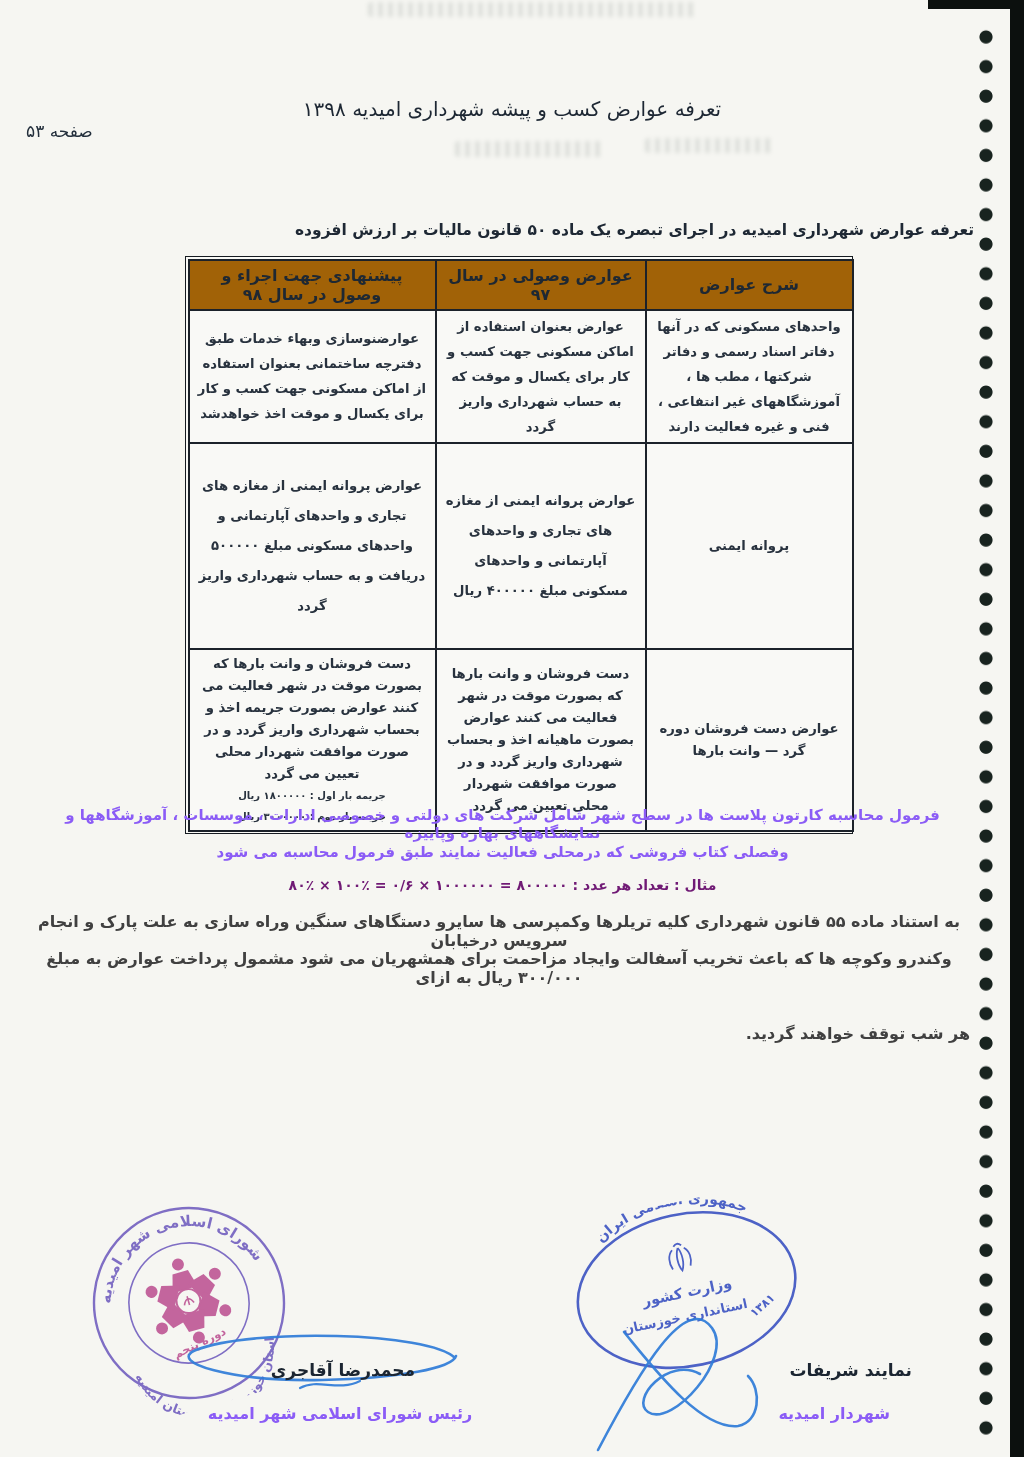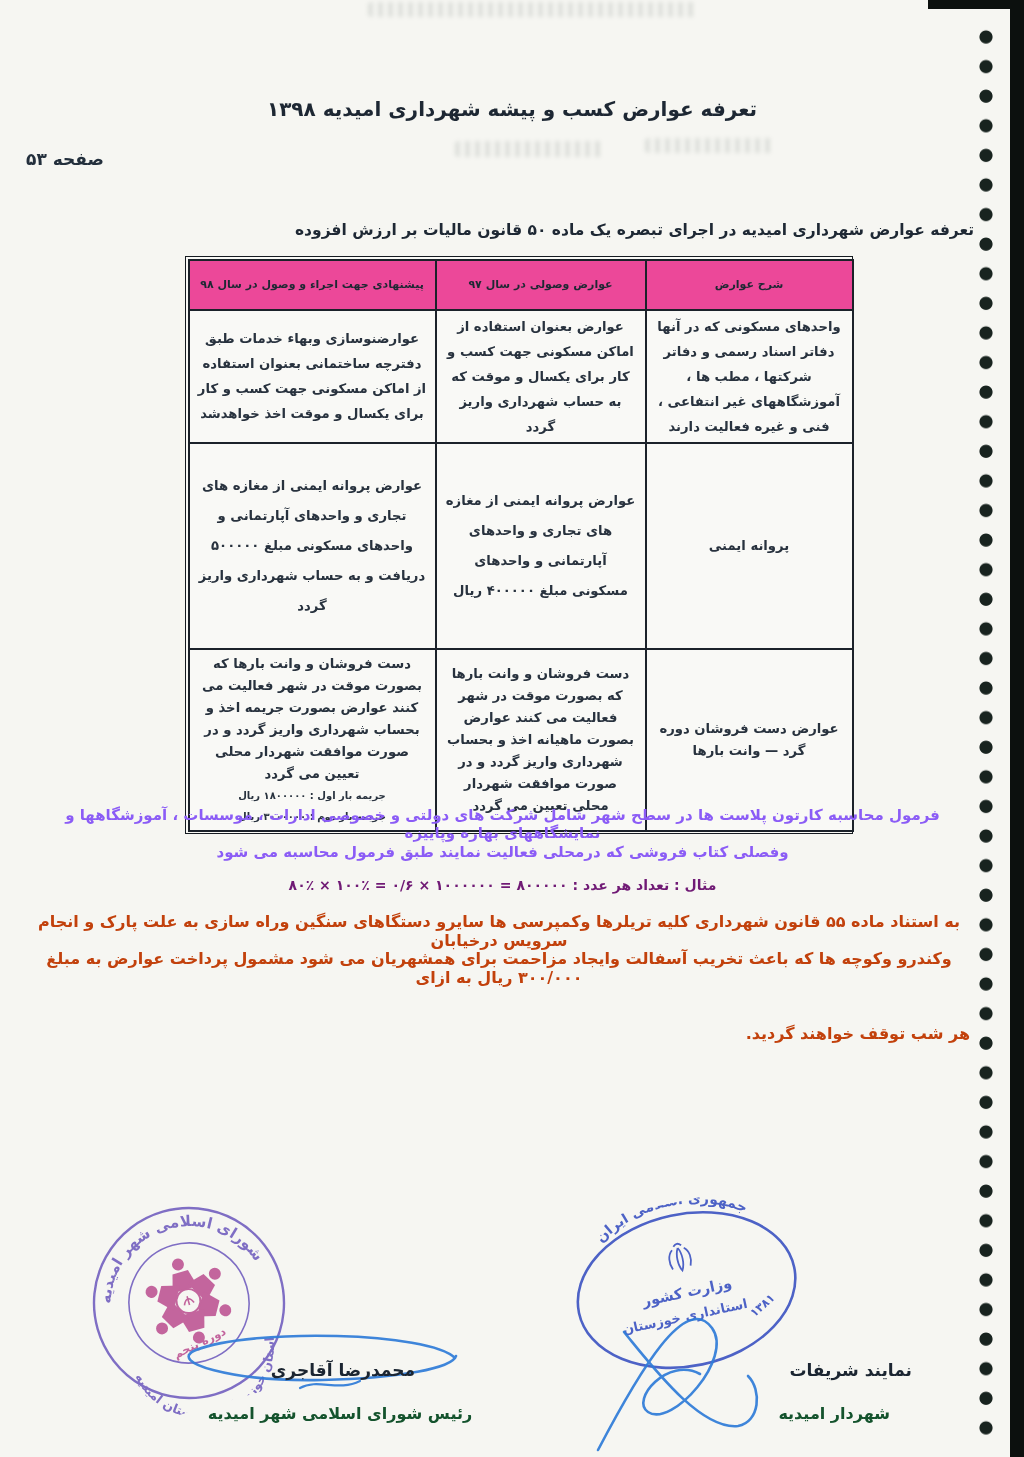--- a/index.html
+++ b/index.html
@@ -23,51 +23,51 @@
   }
 
   
   .ghost {
     background: repeating-linear-gradient(90deg, rgba(110,122,116,.55) 0 5px, rgba(110,122,116,0) 5px 10px);
     filter: blur(2.3px); opacity:.33; border-radius:4px;
   }
 
   
   .doc-title { left:40px; top:97px; width:944px; text-align:center;
-    font-size:20px; font-weight:bold; direction:rtl; color:#1d2733; letter-spacing:.2px; }
-  .page-label { left:26px; top:121px; font-size:17px; font-weight:bold; direction:rtl; color:#232f3c;margin-top:28px; }
+    font-size:20px; font-weight:normal; direction:rtl; color:#1d2733; letter-spacing:.2px; }
+  .page-label { left:26px; top:121px; font-size:17px; font-weight:normal; direction:rtl; color:#232f3c; }
   .subtitle { right:50px; top:221px; direction:rtl; font-size:15.5px; font-weight:bold; color:#1e2834; }
 
   
   .table-outer { left:185px; top:256px; width:668px; border:1.5px solid #161b21; padding:1.5px; background:rgba(255,255,255,.35); }
   table.tariff { border-collapse:collapse; width:100%; table-layout:fixed; direction:rtl; }
   table.tariff td, table.tariff th {
     border:2px solid #1c222a; text-align:center; vertical-align:middle;
     font-size:13.2px; font-weight:bold; color:#28323e; padding:3px 8px;
   }
-  table.tariff th { background:#ec4899; font-size:11px; height:50px; color:#1e2833; }
+  table.tariff th { background:#a16207; font-size:16px; height:50px; color:#1e2833; }
   .col-desc { width:207px; } .col-y97 { width:210px; } .col-y98 { width:247px; }
   tr.r1 { height:104px; } tr.r1 td { line-height:25px; }
   tr.r2 { height:206px; } tr.r2 td { line-height:30px; }
   tr.r3 { height:168px; } tr.r3 td { line-height:22px; }
   td.top-align { vertical-align:top; padding-top:5px; }
   .fine-line { font-size:10px; line-height:21px; }
 
   
   .note-line { left:30px; width:945px; text-align:center; direction:rtl;
     font-size:15px; font-weight:bold; color:#8b5cf6; }
   .example-line { left:30px; width:945px; text-align:center; direction:rtl;
     font-size:14px; font-weight:bold; color:#701a75; }
   .law-line { left:28px; width:942px; text-align:center; direction:rtl;
-    font-size:16px; font-weight:800; color:#c2410c; letter-spacing:.1px; }
+    font-size:16px; font-weight:800; color:#404040; letter-spacing:.1px; }
   .law-line.last { text-align:right; }
 
   
   .sig-name { text-align:right; direction:rtl; font-size:17px; font-weight:bold; color:#1b2531; }
-  .sig-role { text-align:center; direction:rtl; font-size:16px; font-weight:bold; color:#14532d; }
+  .sig-role { text-align:center; direction:rtl; font-size:16px; font-weight:bold; color:#8b5cf6; }
 
   .stamp-wrap { transform-origin:center center; }
   svg text { font-family:"DejaVu Sans", sans-serif; }
 </style>
 </head>
 <body>
 
 <div class="abs edge-right"></div>
 <div class="abs edge-top-right"></div>
 <div class="abs binding-holes"></div>

